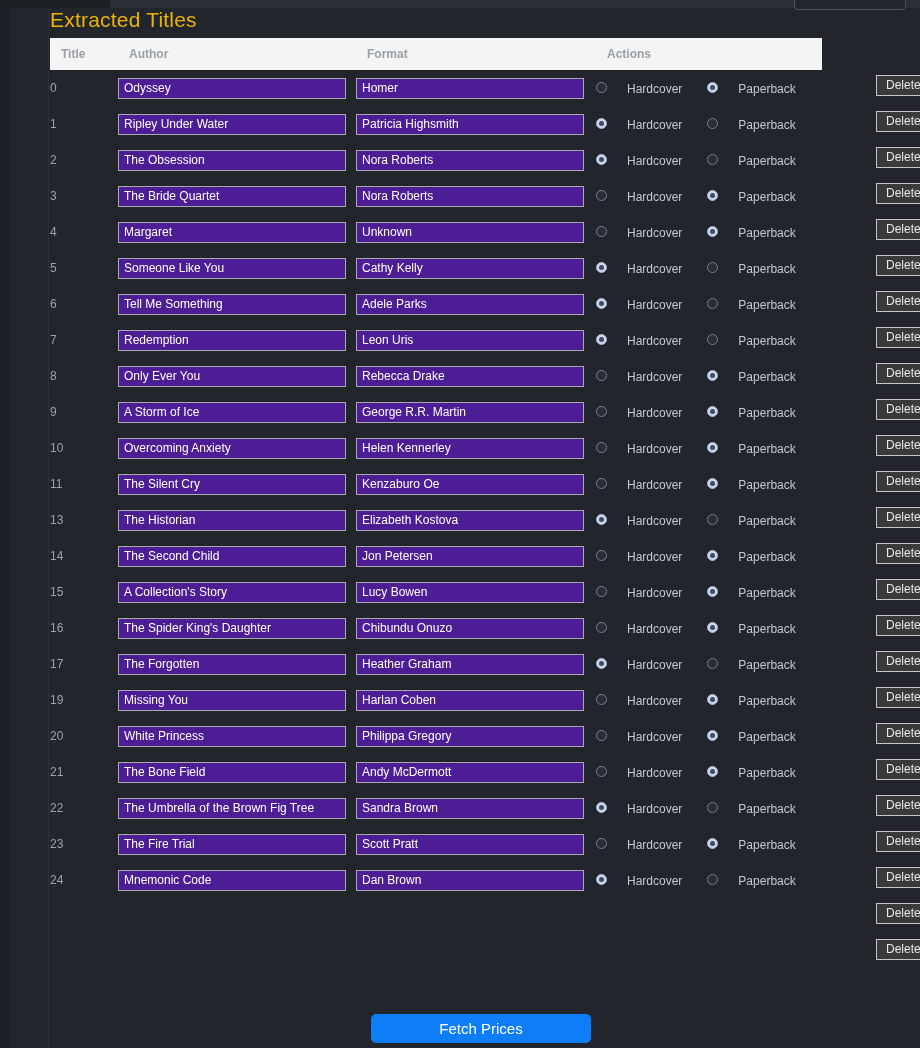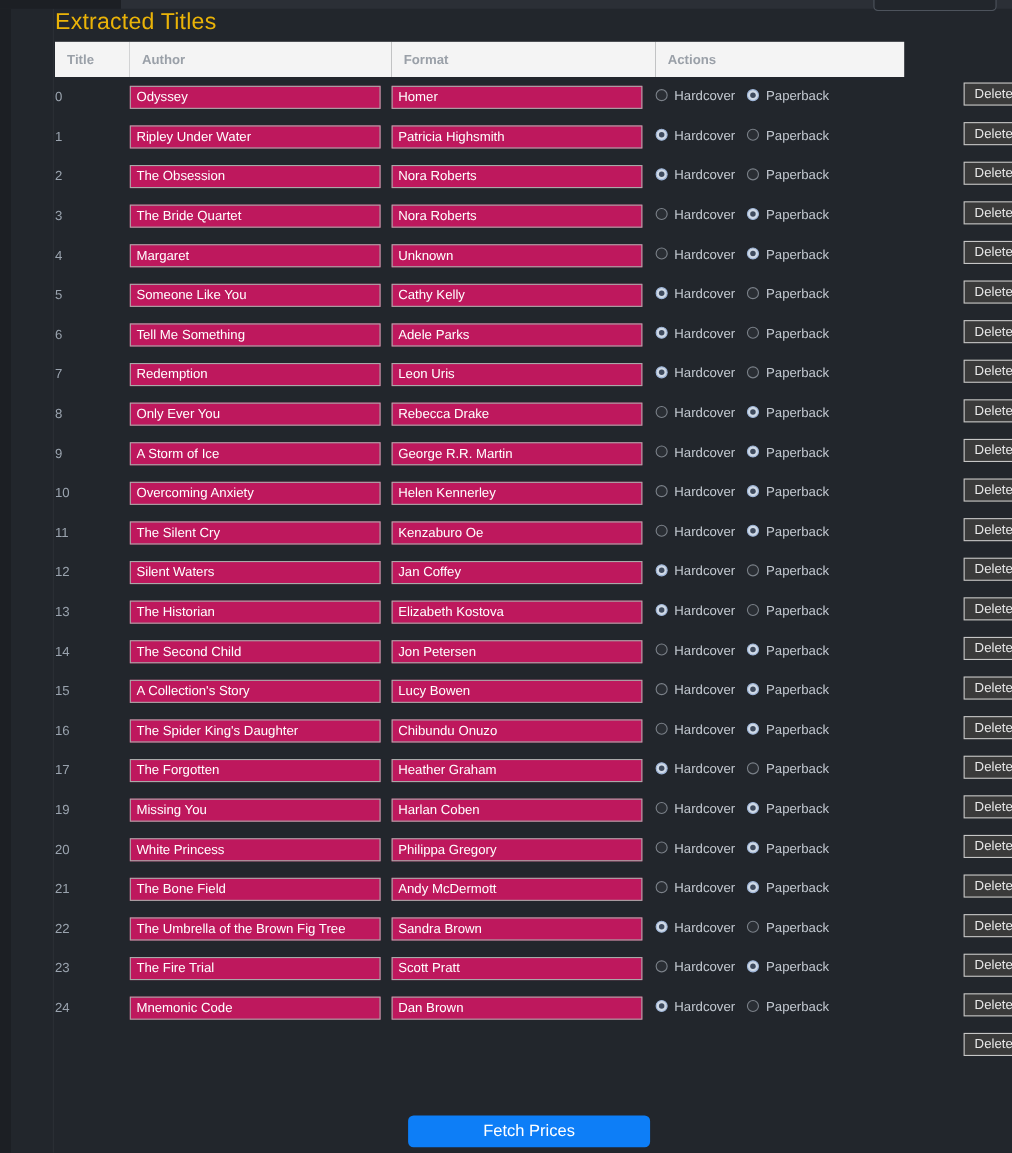--- a/index.html
+++ b/index.html
@@ -91,35 +91,35 @@
     background: transparent;
   }
   td.idx {
     color: #9aa3ae;
     font-size: 12px;
     padding-left: 11px;
   }
   .txtfield {
     width: 228px;
     height: 21px;
-    background: #be185d;
+    background: #4c1d95;
     border: 1px solid #a9a9a9;
     color: #ffffff;
     font-family: "Liberation Sans", sans-serif;
     font-size: 12px;
     padding: 1px 0 1px 5px;
     outline: none;
     display: block;
   }
   td.author .txtfield { width: 228px; }
   td.format-cell {
     white-space: nowrap;
     padding-left: 2px;
   }
-  .fmt-group { display: inline-flex; align-items: center; gap: 2px; }
+  .fmt-group { display: inline-flex; align-items: flex-start; gap: 16px; }
   .radio {
     -webkit-appearance: none;
     appearance: none;
     width: 11px; height: 11px;
     border-radius: 50%;
     border: 1px solid #7b8189;
     background: #2a2e34;
     margin: 0 4px 0 0;
     position: relative;
     vertical-align: middle;
@@ -385,35 +385,20 @@
               <input type="text" class="txtfield" value="Kenzaburo Oe" style="">
             </td>
             <td class="format-cell"><span class="fmt-group">
                 <span class="radio"></span>
                 <span class="radio-label">Hardcover</span>
                 <span class="radio checked"></span>
                 <span class="radio-label last">Paperback</span>
               </span></td>
           </tr>
           <tr>
-            <td class="idx">12</td>
-            <td>
-              <input type="text" class="txtfield" value="Silent Waters" style="">
-            </td>
-            <td class="author">
-              <input type="text" class="txtfield" value="Jan Coffey" style="">
-            </td>
-            <td class="format-cell"><span class="fmt-group">
-                <span class="radio checked"></span>
-                <span class="radio-label">Hardcover</span>
-                <span class="radio"></span>
-                <span class="radio-label last">Paperback</span>
-              </span></td>
-          </tr>
-          <tr>
             <td class="idx">13</td>
             <td>
               <input type="text" class="txtfield" value="The Historian" style="">
             </td>
             <td class="author">
               <input type="text" class="txtfield" value="Elizabeth Kostova" style="">
             </td>
             <td class="format-cell"><span class="fmt-group">
                 <span class="radio checked"></span>
                 <span class="radio-label">Hardcover</span>

